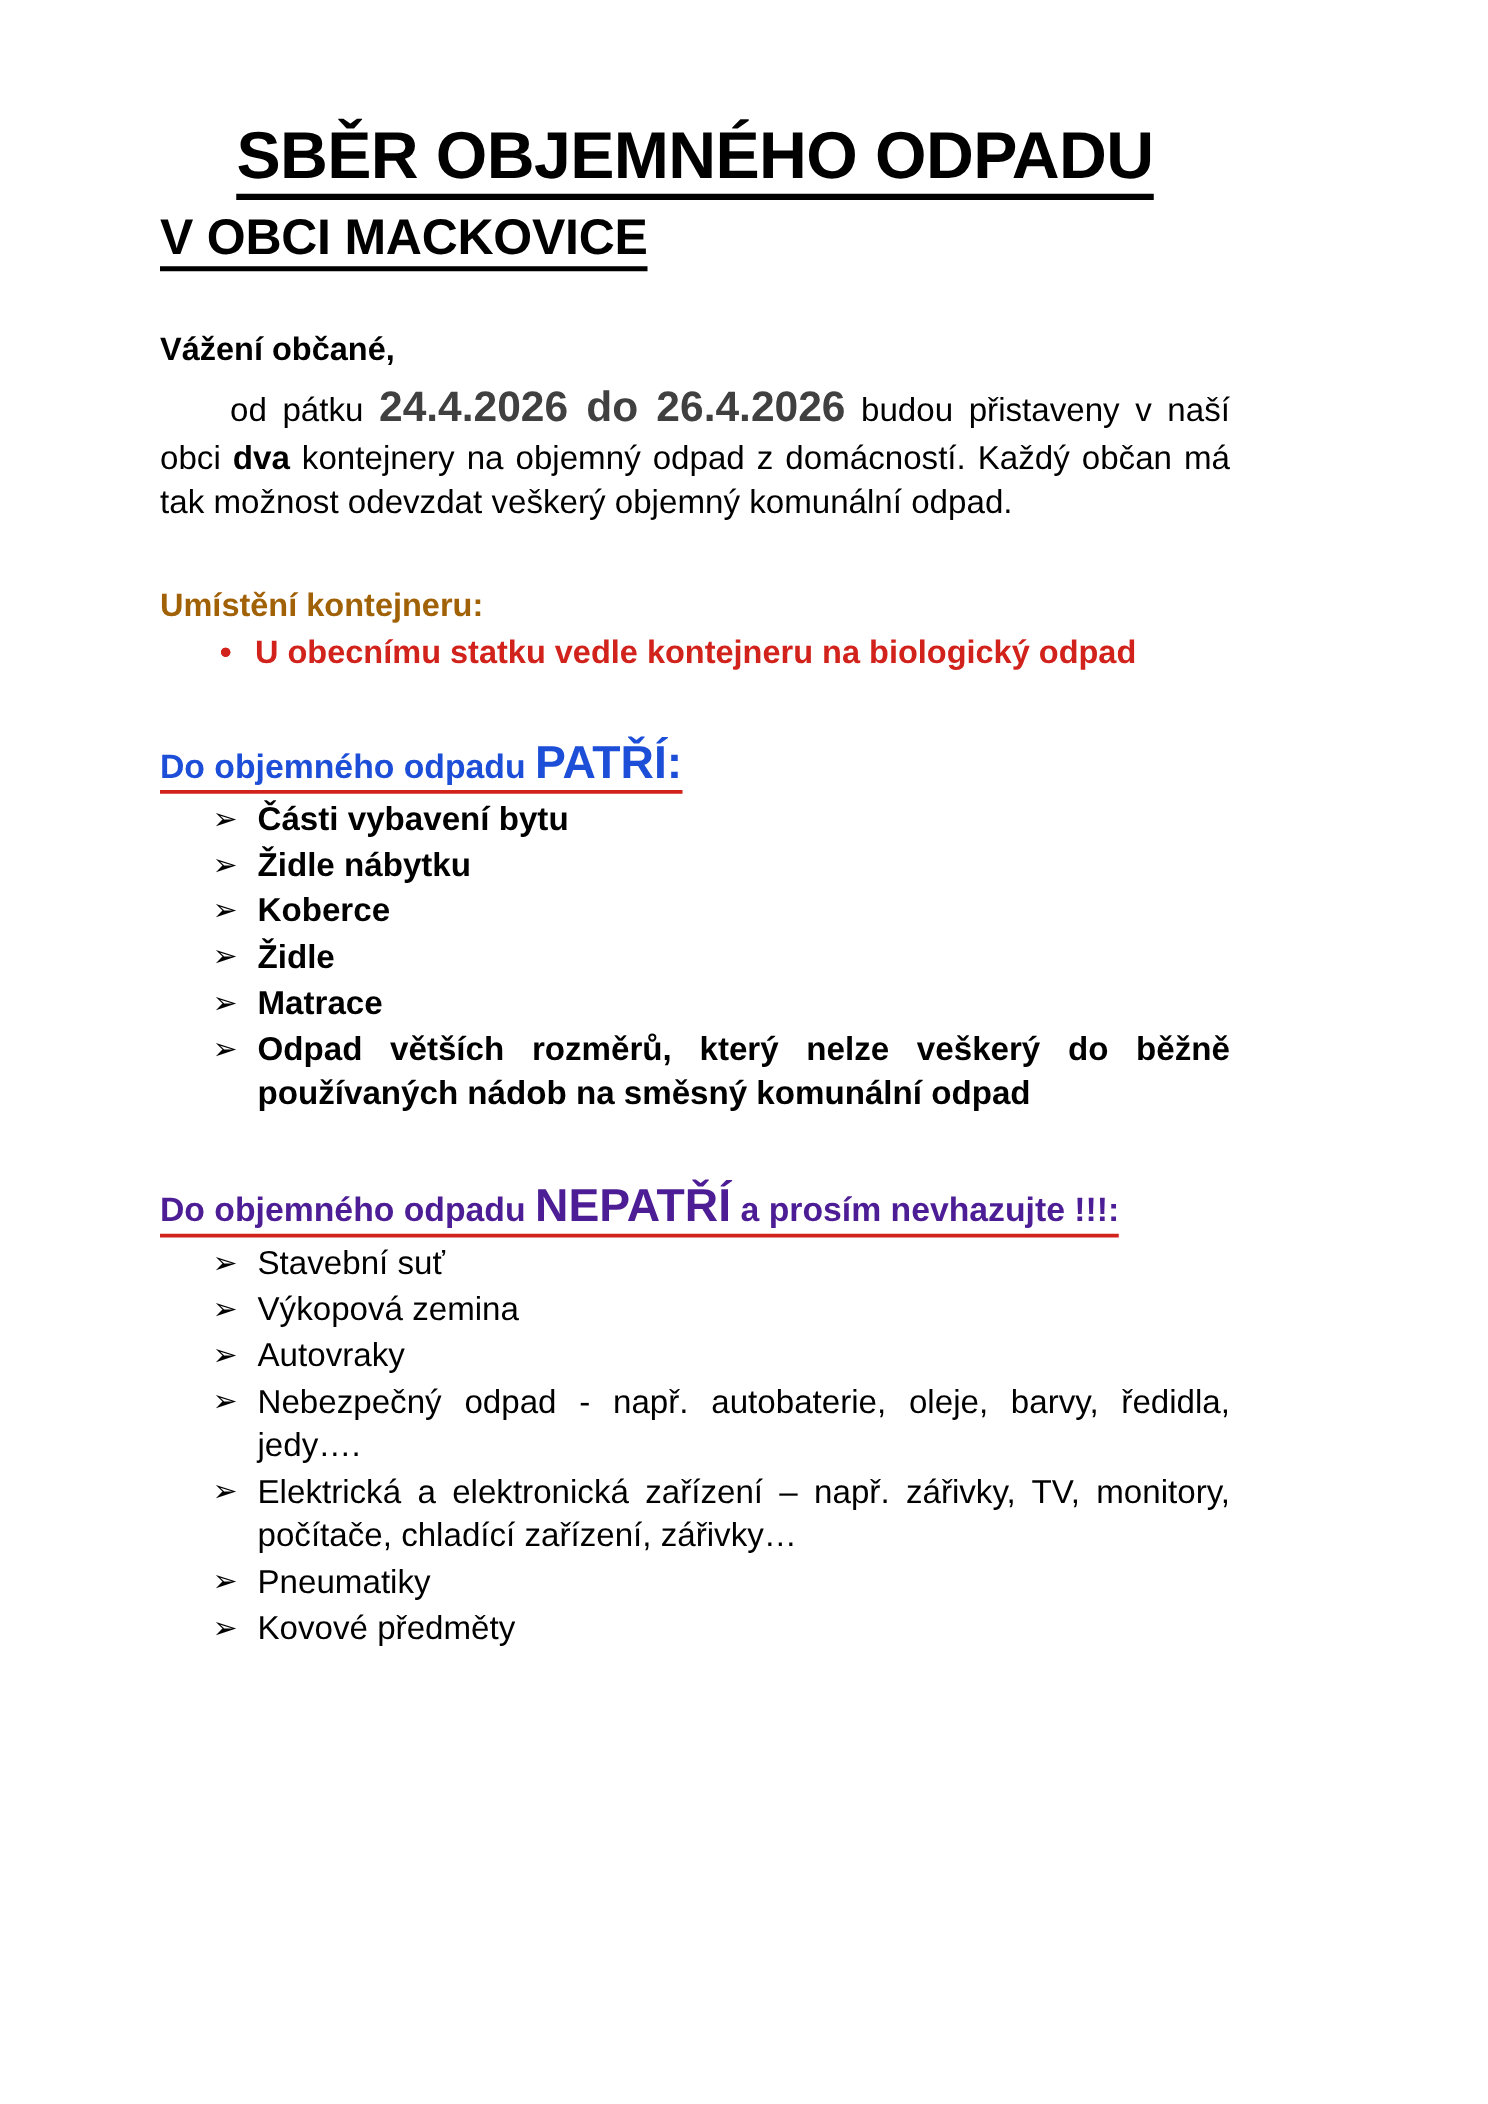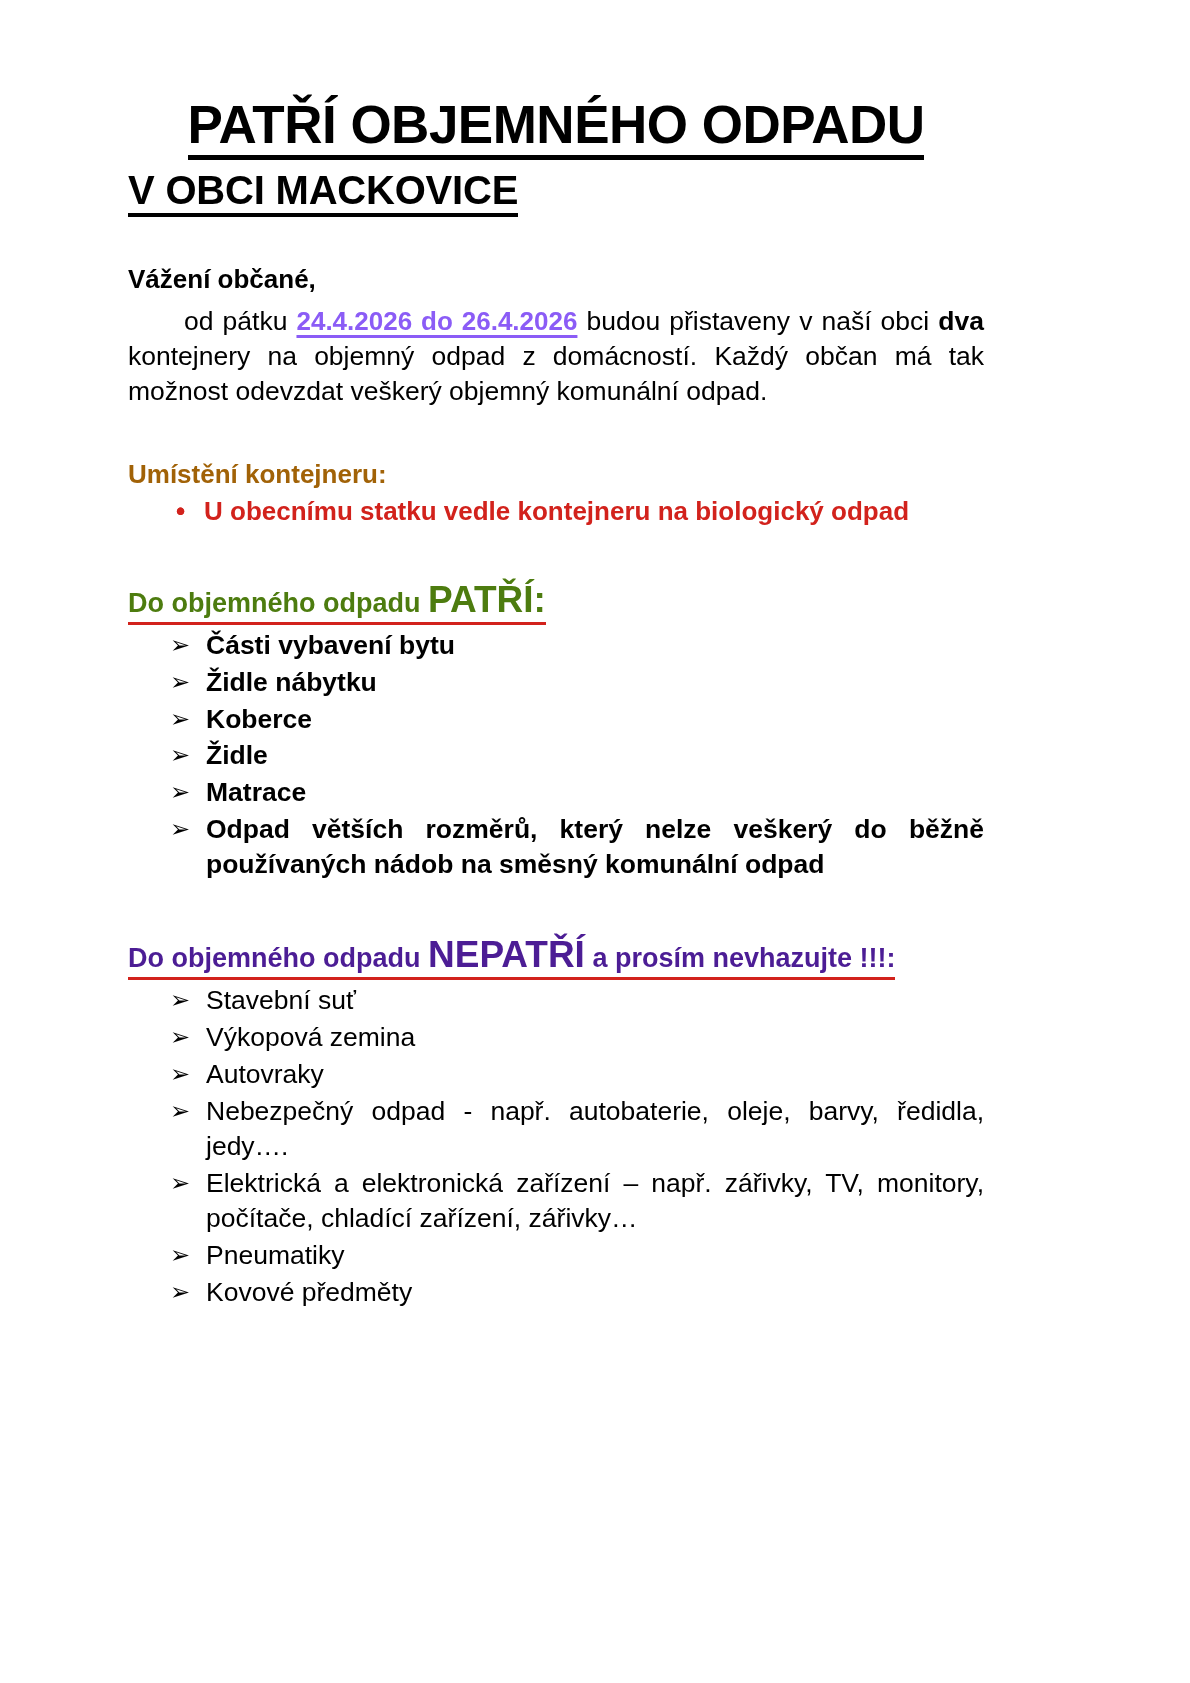--- a/index.html
+++ b/index.html
@@ -65,24 +65,23 @@
   }
   .para {
     font-size: 26.5px;
     line-height: 1.33;
     text-align: justify;
     margin-top: 7px;
   }
   .para .indent { display: inline-block; width: 56px; }
   .bold { font-weight: bold; }
   .date-run {
-    color: #8b5cf6;
-    font-weight: bold;
-    font-size: 26px;
-    text-decoration: underline;
+    color: #404040;
+    font-weight: bold;
+    font-size: 34px;
     text-decoration-thickness: 3px;
     text-underline-offset: 5px;
     white-space: nowrap;
   }
   .section-head-red {
     font-size: 26px;
     font-weight: bold;
     color: #a16207;
     margin-top: 50px;
   }
@@ -105,21 +104,21 @@
     position: absolute;
     left: 48px;
     top: 0;
     font-size: 26px;
     line-height: 1.33;
   }
 
   
   .head-patri {
     margin-top: 50px;
-    color: #4d7c0f;
+    color: #1d4ed8;
     display: inline-block;
     border-bottom: 3px solid #d2221c;
     white-space: nowrap;
     line-height: 1.15;
   }
   .head-patri .small {
     font-size: 27px;
     font-weight: bold;
   }
   .head-patri .big {
@@ -169,21 +168,21 @@
   ul.arrow-list.bold-items > li { font-weight: bold; }
 </style>
 </head>
 <body>
 
 <div class="page">
   <div class="content">
 
     
     <div class="title-block">
-      <div class="title-main">PATŘÍ OBJEMNÉHO ODPADU</div>
+      <div class="title-main">SBĚR OBJEMNÉHO ODPADU</div>
     </div>
     <div class="title-sub-wrap">
       <div class="title-sub">V OBCI MACKOVICE</div>
     </div>
 
     
     <div class="salutation">Vážení občané,</div>
 
     
     <div class="para"><span class="indent"></span><span>od  pátku</span> <span class="date-run">24.4.2026  do  26.4.2026</span> <span>budou přistaveny v naší obci</span> <span class="bold">dva</span> <span>kontejnery na objemný odpad z domácností. Každý občan má tak možnost odevzdat veškerý objemný komunální odpad.</span></div>

